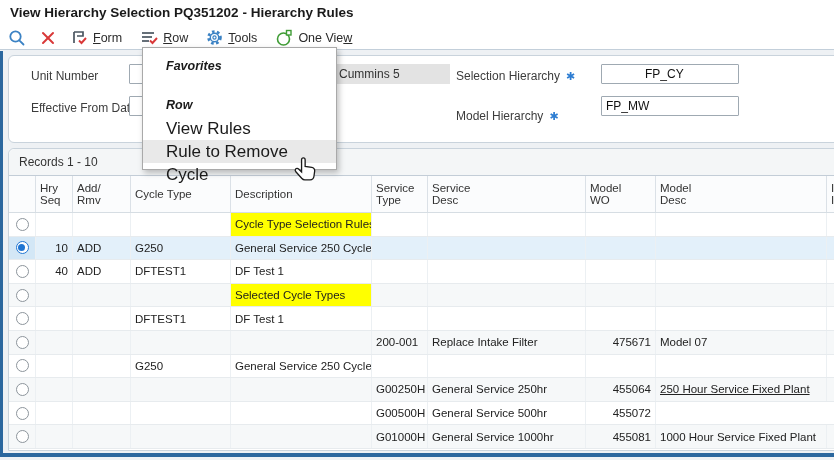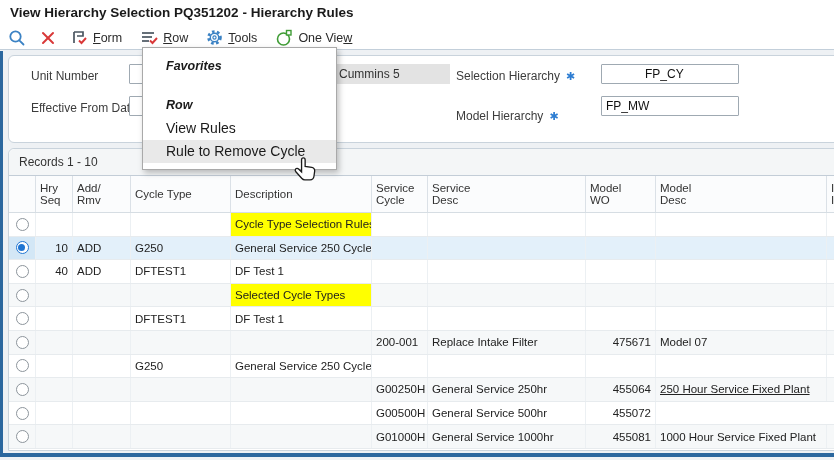--- a/index.html
+++ b/index.html
@@ -50,21 +50,21 @@
   .radio{width:13px;height:13px;border:1.5px solid #8d959c;border-radius:50%;background:#fff;
          box-sizing:border-box;display:inline-block;cursor:pointer;}
   .radio.on{border-color:#2176d2;position:relative;}
   .radio.on::after{content:"";position:absolute;left:1.5px;top:1.5px;width:7px;height:7px;border-radius:50%;background:#2176d2;}
 
   
   .menu{position:absolute;left:142px;top:47px;width:195px;background:#fff;border:1px solid #a9a9a9;
         box-shadow:2px 3px 6px rgba(0,0,0,.25);z-index:30;padding:6px 0;box-sizing:border-box;}
   .menu .mheader{font-size:12.5px;font-weight:bold;font-style:italic;color:#1a1a1a;padding:4px 10px 4px 23px;line-height:16px;}
   .menu .mheader.second{margin-top:15px;}
-  .menu .mitem{font-size:14px;color:#1a1a1a;padding:0 10px 0 23px;height:23px;line-height:23px;cursor:pointer;}
+  .menu .mitem{font-size:17px;color:#1a1a1a;padding:0 10px 0 23px;height:23px;line-height:23px;cursor:pointer;}
   .menu .mitem.hover{background:#e9e9e9;}
 
   .cursor{position:absolute;left:292px;top:156px;z-index:40;pointer-events:none;}
 </style>
 </head>
 <body>
 
 <div id="screen">
 
   <div class="titlebar">
@@ -148,21 +148,21 @@
           <div>Rmv</div>
         </div>
         <div class="hcell" style="width: 100px;">
           <div>Cycle Type</div>
         </div>
         <div class="hcell" style="width: 141px;">
           <div>Description</div>
         </div>
         <div class="hcell" style="width: 56px;">
           <div>Service</div>
-          <div>Cycle</div>
+          <div>Type</div>
         </div>
         <div class="hcell" style="width: 158px;">
           <div>Service</div>
           <div>Desc</div>
         </div>
         <div class="hcell" style="width: 70px;">
           <div>Model</div>
           <div>WO</div>
         </div>
         <div class="hcell" style="width: 171px;">

